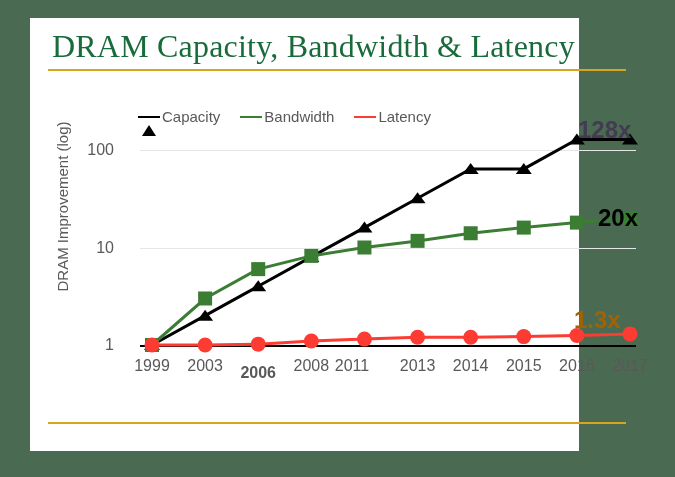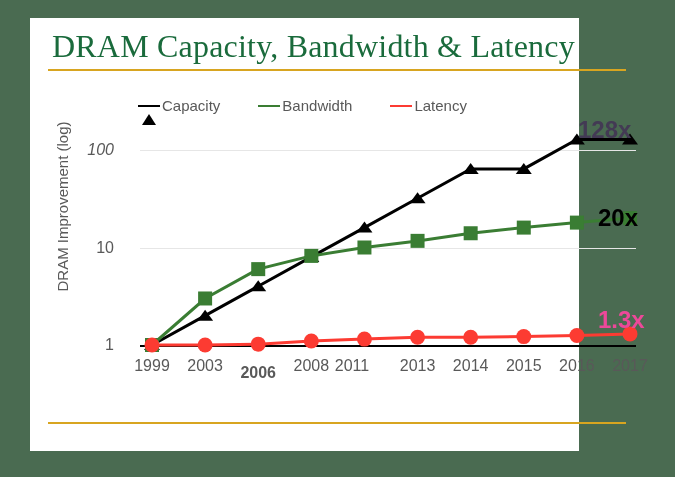--- a/index.html
+++ b/index.html
@@ -45,24 +45,24 @@
     top: 404px;
     width: 578px;
     height: 2px;
     background: #d8a520;
   }
 
   
   #legend {
     position: absolute;
     left: 108px;
-    top: 80px;
+    top: 91px;
     display: flex;
     align-items: flex-end;
-    gap: 38px;
+    gap: 20px;
   }
   .legend-item {
     display: flex;
     align-items: center;
     gap: 2px;
   }
   .legend-label {
     font-size: 15px;
     color: #595959;
     line-height: 1;
@@ -166,21 +166,21 @@
       </span>
       <span class="legend-label">Latency</span>
     </div>
   </div>
 
   <div id="plot-wrap">
     <div id="ylabel">DRAM Improvement (log)</div>
     <div id="yticks">
         <div class="ytick" style="top: 327px;">1</div>
         <div class="ytick" style="top: 229.5px;">10</div>
-        <div class="ytick" style="top: 132px; font-style: italic;">100</div>
+        <div class="ytick" style="top: 132px;">100</div>
       </div>
     <div id="grid">
         <div class="gridline" style="left: 110px; width: 496px; top: 327px; background: rgb(0, 0, 0); height: 1.5px;"></div>
         <div class="gridline" style="left: 110px; width: 496px; top: 229.5px;"></div>
         <div class="gridline" style="left: 110px; width: 496px; top: 132px;"></div>
       </div>
     <div id="axis-baseline" style="left: 110px; width: 496px; top: 327px;"></div>
     <div id="xticks">
         <div class="xtick" style="left: 122px; top: 339px;">1999</div>
         <div class="xtick" style="left: 175.111px; top: 339px;">2003</div>
@@ -224,17 +224,17 @@
         <circle cx="334.44444444444446" cy="321.0819605655229" r="7.5" fill="#fc3b32"></circle>
         <circle cx="387.55555555555554" cy="319.2798285103566" r="7.5" fill="#fc3b32"></circle>
         <circle cx="440.66666666666663" cy="319.2798285103566" r="7.5" fill="#fc3b32"></circle>
         <circle cx="493.77777777777777" cy="318.57991650921207" r="7.5" fill="#fc3b32"></circle>
         <circle cx="546.8888888888889" cy="317.5512737317145" r="7.5" fill="#fc3b32"></circle>
         <circle cx="600" cy="315.8905231500834" r="7.5" fill="#fc3b32"></circle>
       </svg>
     <div id="annots">
         <div class="annot" style="color: rgb(67, 58, 84); top: 98px; left: 548px;">128x</div>
         <div class="annot" style="color: #000000; top: 186px; left: 568px;">20x</div>
-        <div class="annot" style="color: #ec4899; top: 288px; left: 568px;">1.3x</div>
+        <div class="annot" style="color: #a16207; top: 288px; left: 544px;">1.3x</div>
       </div>
   </div>
 
 </div>
 
 </body></html>

